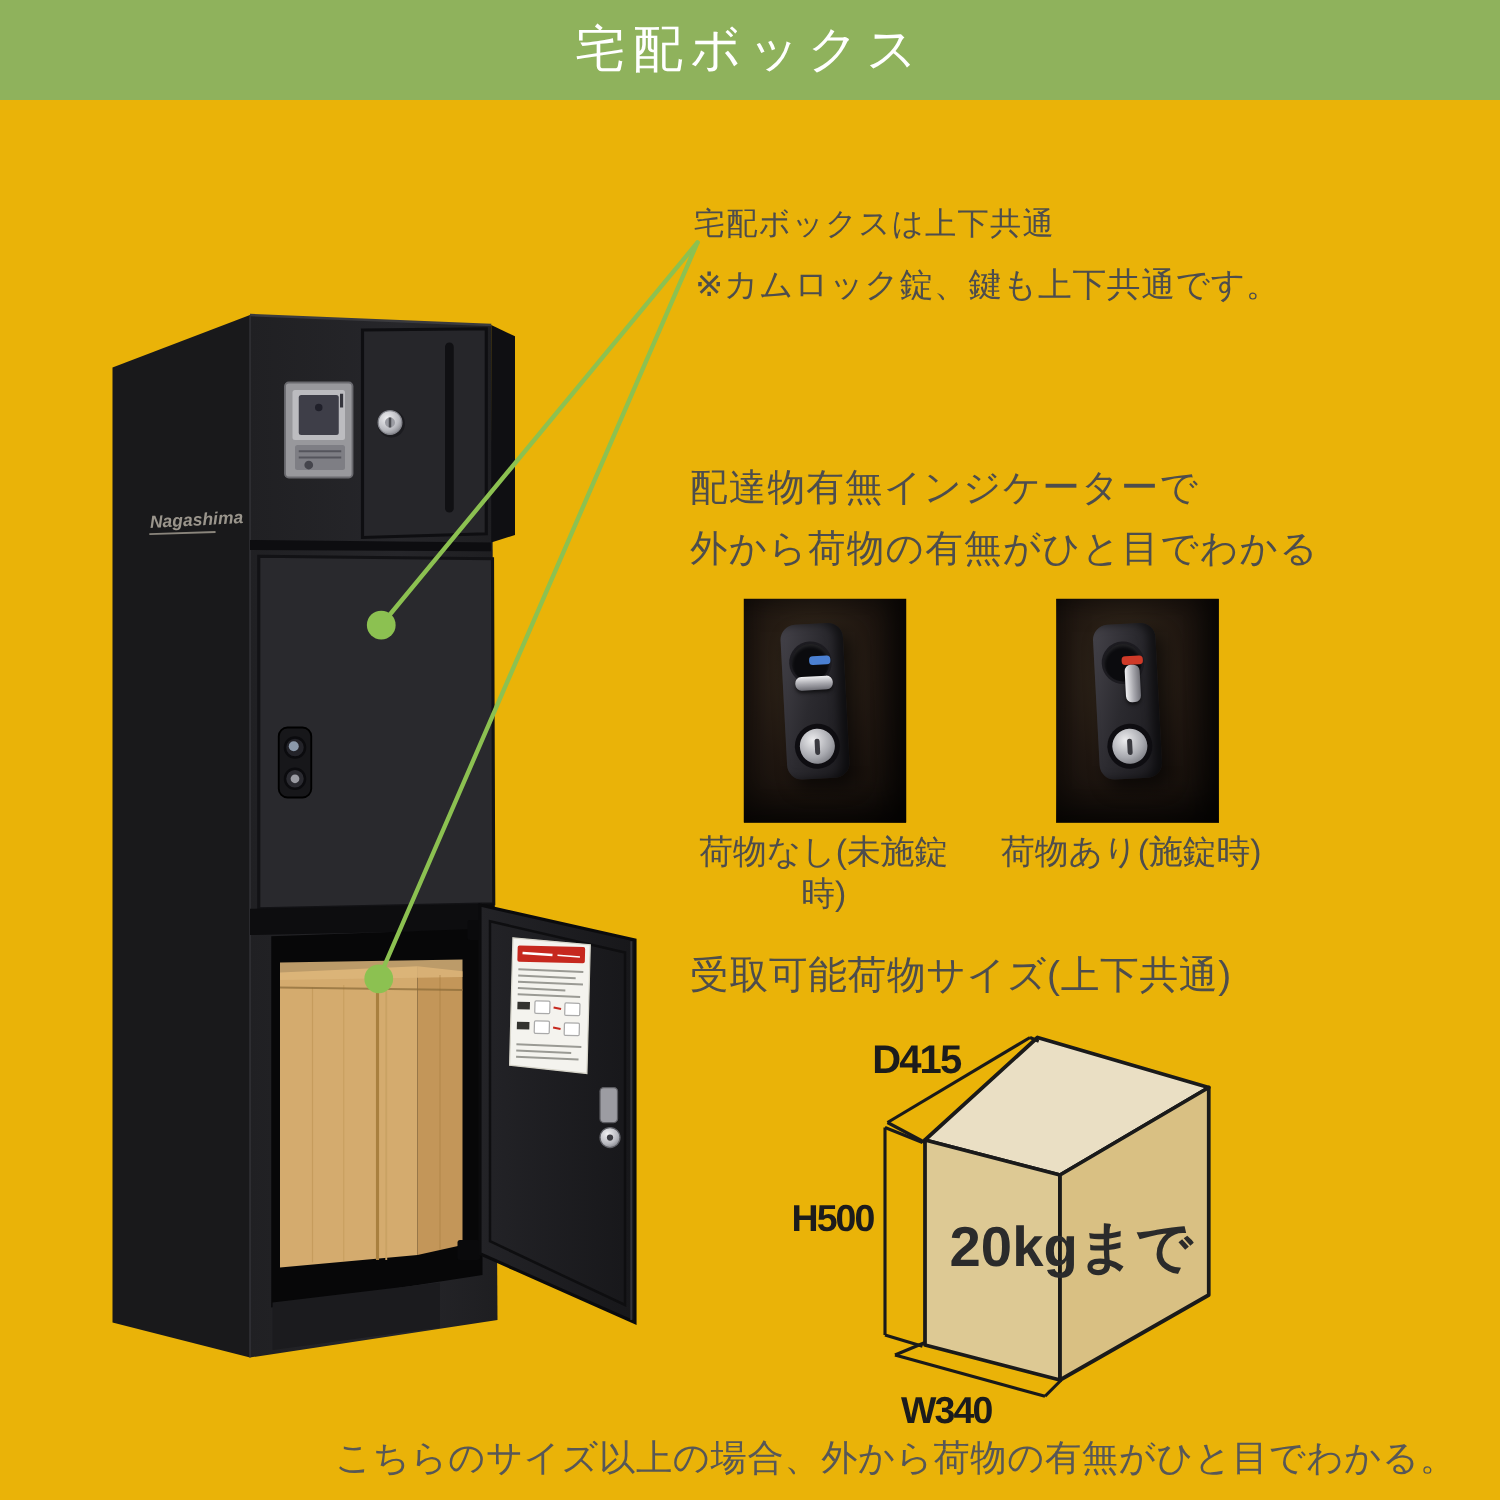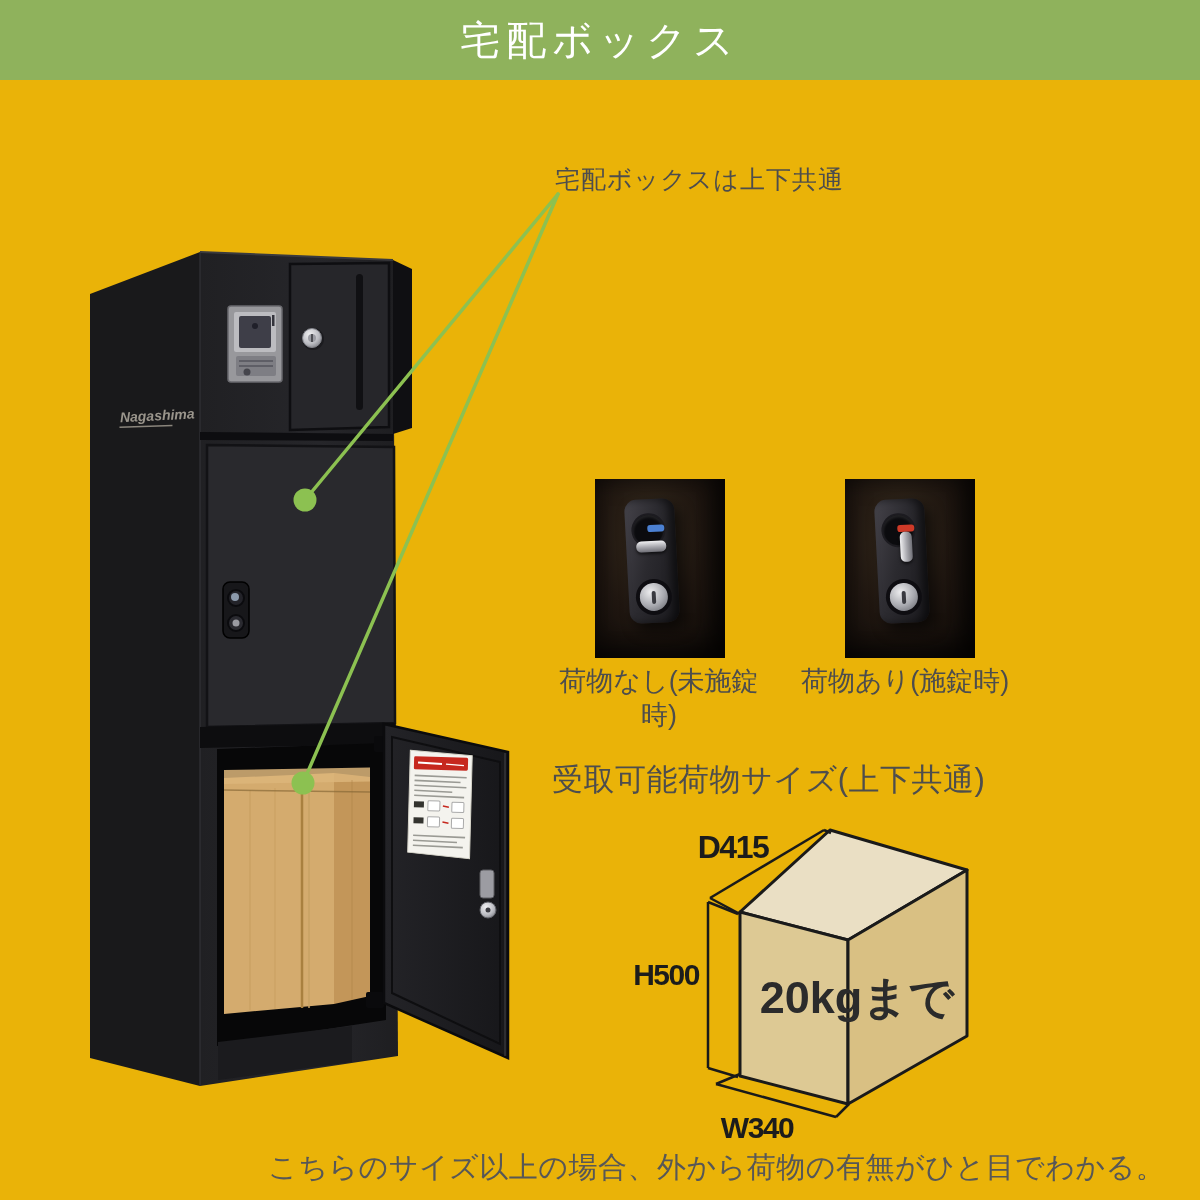--- a/index.html
+++ b/index.html
@@ -193,21 +193,26 @@
   </svg>
 
   <svg class="layer" style="left:0;top:0;" width="1200" height="1200" viewBox="0 0 1200 1200">
     <line x1="558" y1="194" x2="305" y2="500" stroke="#8CC151" stroke-width="3.5" stroke-linecap="round"></line>
     <line x1="558" y1="194" x2="303" y2="783" stroke="#8CC151" stroke-width="3.5" stroke-linecap="round"></line>
     <circle cx="305" cy="500" r="11.5" fill="#8CC151"></circle>
     <circle cx="303" cy="783" r="11.5" fill="#8CC151"></circle>
   </svg>
 
   <div class="callout-title">宅配ボックスは上下共通</div>
-
+  <div class="callout-note">※カムロック錠、鍵も上下共通です。</div>
+
+  <div class="ind-heading">
+    <div>配達物有無インジケーターで</div>
+    <div>外から荷物の有無がひと目でわかる</div>
+  </div>
 
   <div class="photo left">
     <div class="backplate">
       <div class="dial">
         <div class="ind-light blue"></div>
         <div class="knob horizontal"></div>
       </div>
       <div class="keyhole"></div>
     </div>
   </div>

